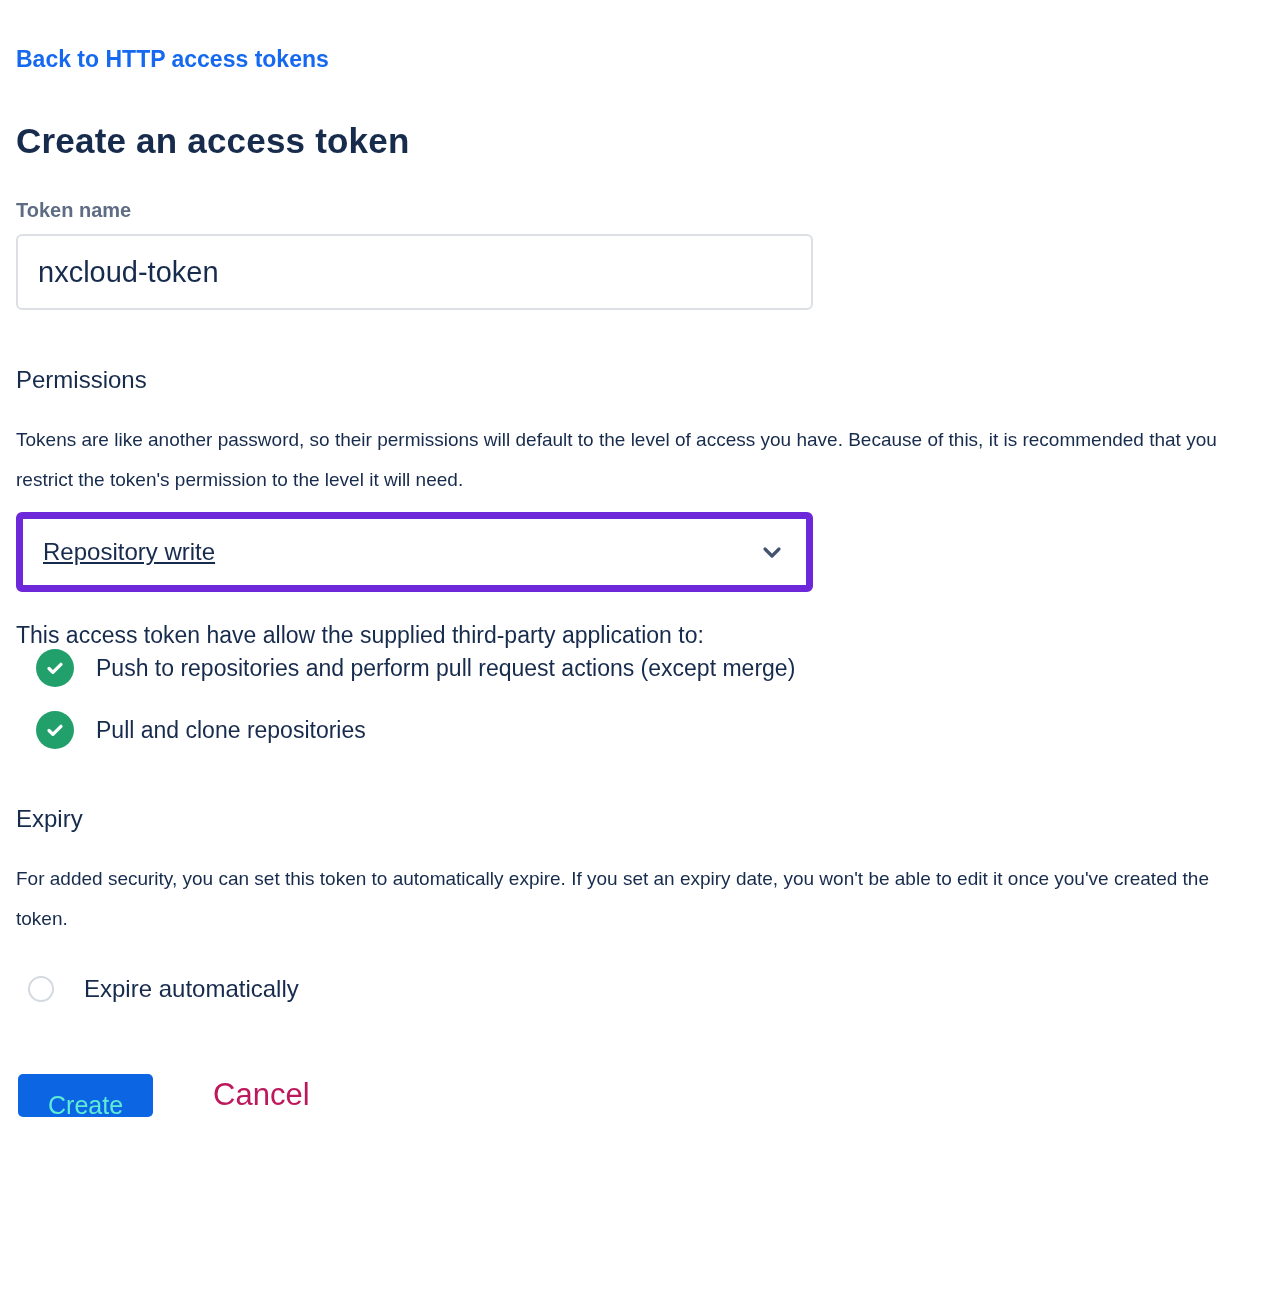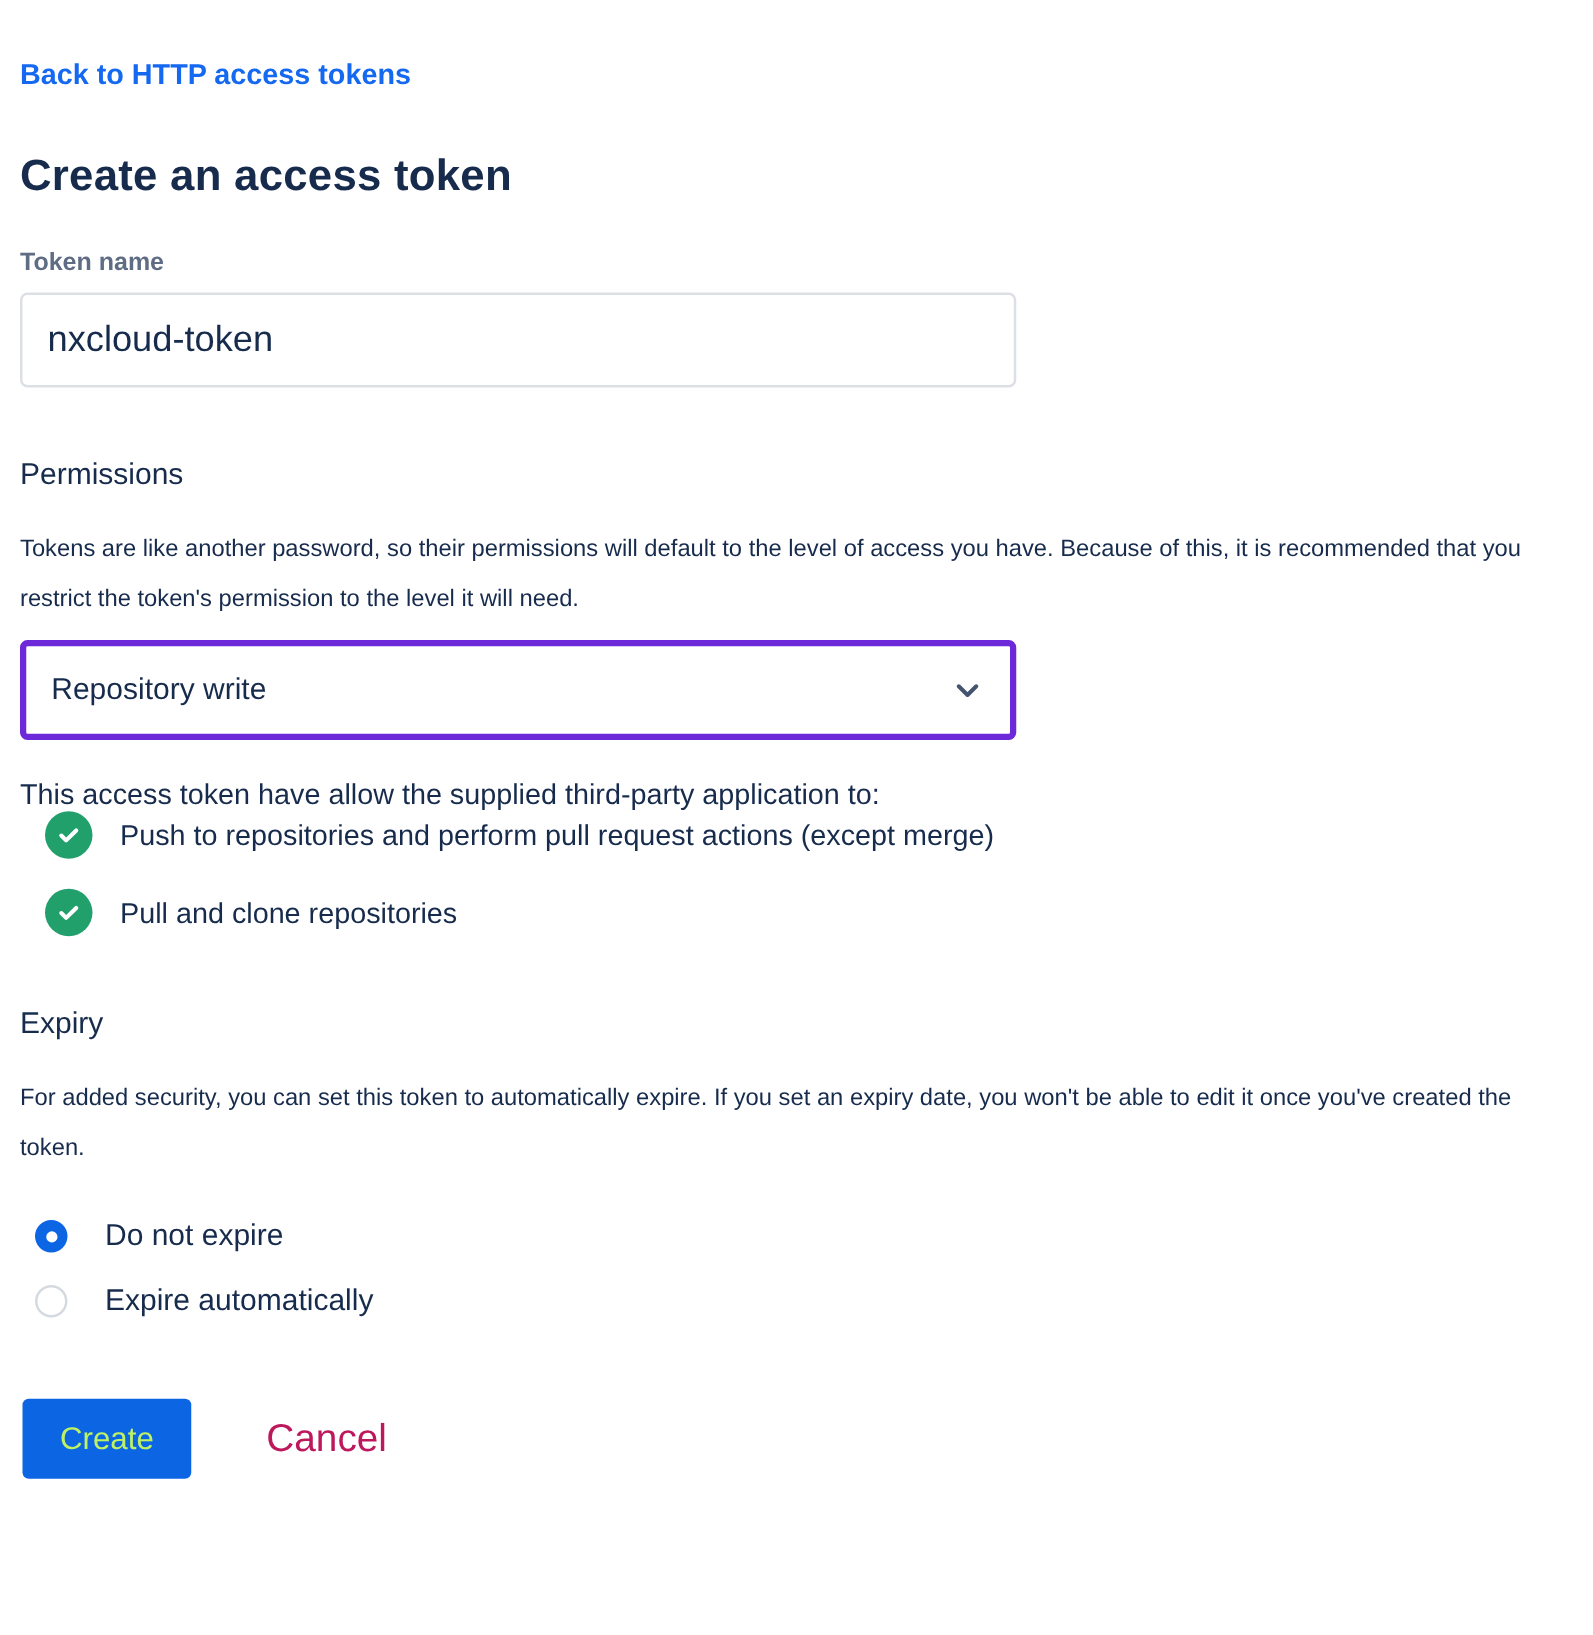--- a/index.html
+++ b/index.html
@@ -59,28 +59,29 @@
     margin-top: 26px;
     font-size: 19px;
     line-height: 40px;
     color: #172B4D;
     max-width: 1215px;
   }
   .select-box {
     margin-top: 12px;
     width: 797px;
     height: 80px;
-    border: 5px solid #6d28d9;
+    border: 7px solid #6d28d9;
     border-radius: 6px;
     background: #ffffff;
     display: flex;
     align-items: center;
     justify-content: space-between;
     padding: 0 22px 0 20px;
     cursor: pointer;
+    text-decoration: underline;
   }
   .select-box .select-value {
     font-size: 24px;
     color: #172B4D;
   }
   .select-box .chevron {
     width: 24px;
     height: 24px;
     display: flex;
     align-items: center;
@@ -159,24 +160,24 @@
   .actions {
     margin-top: 64px;
     display: flex;
     align-items: center;
     gap: 44px;
     padding-left: 2px;
     padding-bottom: 24px;
   }
   .btn-primary {
     background: #0C66E4;
-    color: #bef264;
+    color: #5eead4;
     border: none;
     border-radius: 5px;
-    height: 64px;
+    height: 43px;
     padding: 17px 30px;
     font-family: "Liberation Sans", sans-serif;
     font-size: 25px;
     font-weight: 500;
     cursor: pointer;
   }
   .btn-subtle {
     background: transparent;
     color: #be185d;
     border: none;
@@ -234,26 +235,20 @@
       </span>
       <span class="capability-text">Pull and clone repositories</span>
     </div>
   </div>
 
   <h2 class="section-heading">Expiry</h2>
 
   <p class="body-text">For added security, you can set this token to automatically expire. If you set an expiry date, you won't be able to edit it once you've created the token.</p>
 
   <div class="radio-group">
-    <div class="radio-row selected">
-      <span class="radio-circle">
-        <span class="radio-dot"></span>
-      </span>
-      <span class="radio-label">Do not expire</span>
-    </div>
     <div class="radio-row">
       <span class="radio-circle">
         
       </span>
       <span class="radio-label">Expire automatically</span>
     </div>
   </div>
 
   <div class="actions">
     <button class="btn-primary">Create</button>

